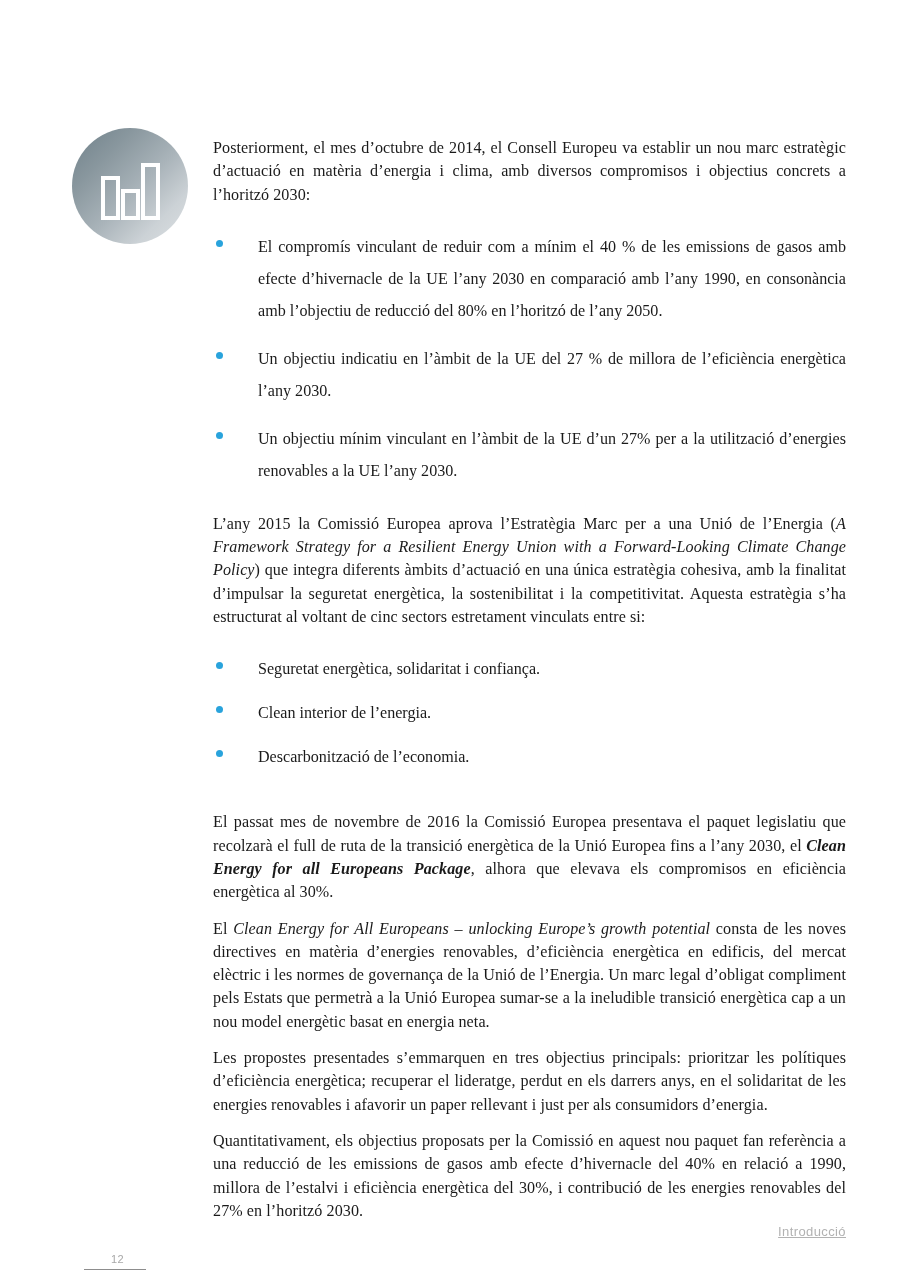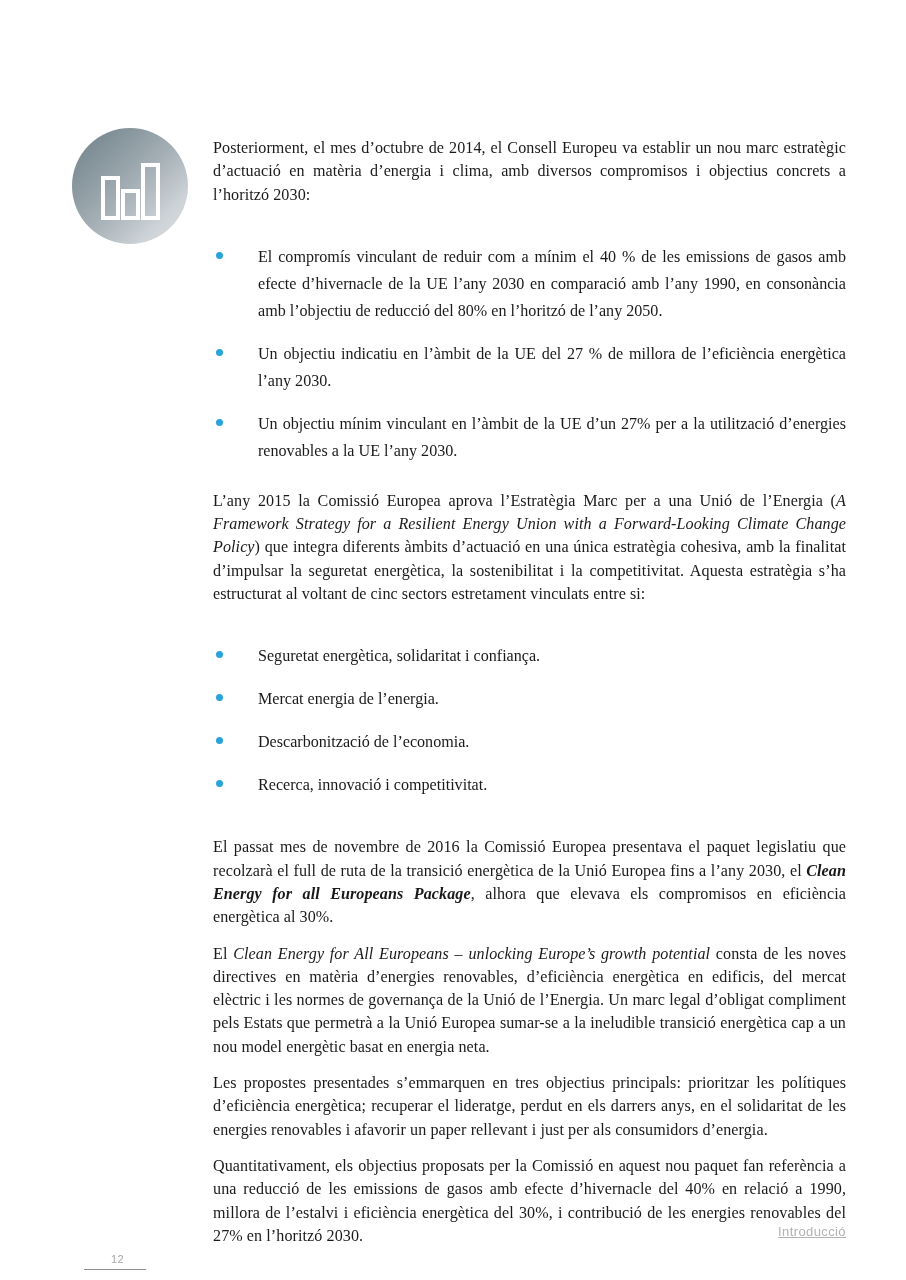--- a/index.html
+++ b/index.html
@@ -65,23 +65,23 @@
 
   
   ul.bullets {
     list-style: none;
     margin: 0;
     padding: 0;
   }
   ul.bullets > li {
     position: relative;
     padding-left: 45px;
-    margin: 16px 0 16px 0;
+    margin: 4px 0 16px 0;
     font-size: 16.1px;
-    line-height: 27px;
+    line-height: 32px;
     text-align: justify;
     text-justify: inter-word;
   }
   ul.bullets > li:last-child {
     margin-bottom: 0;
   }
   ul.bullets.compact > li {
     margin-bottom: 12px;
   }
   ul.bullets > li .dot {
@@ -172,29 +172,25 @@
 
     <div class="spacer-sm"></div>
 
     <ul class="bullets compact">
       <li>
         <span class="dot"></span>
         <span class="li-text">Seguretat energètica, solidaritat i confiança.</span>
       </li>
       <li>
         <span class="dot"></span>
-        <span class="li-text">Mercat energia de l’energia.</span>
+        <span class="li-text">Clean interior de l’energia.</span>
       </li>
       <li>
         <span class="dot"></span>
         <span class="li-text">Descarbonització de l’economia.</span>
-      </li>
-      <li>
-        <span class="dot"></span>
-        <span class="li-text">Recerca, innovació i competitivitat.</span>
       </li>
     </ul>
 
     <div class="spacer-lg"></div>
 
     <p class="para"><span>El passat mes de novembre de 2016 la Comissió Europea presentava el paquet legislatiu que recolzarà el full de ruta de la transició energètica de la Unió Europea fins a l’any 2030, el </span><strong class="bi">Clean Energy for all Europeans Package</strong><span>, alhora que elevava els compromisos en eficiència energètica al 30%.</span></p>
 
     <p class="para"><span>El </span><em class="it">Clean Energy for All Europeans – unlocking Europe’s growth potential</em><span> consta de les noves directives en matèria d’energies renovables, d’eficiència energètica en edificis, del mercat elèctric i les normes de governança de la Unió de l’Energia. Un marc legal d’obligat compliment pels Estats que permetrà a la Unió Europea sumar-se a la ineludible transició energètica cap a un nou model energètic basat en energia neta.</span></p>
 
     <p class="para">Les propostes presentades s’emmarquen en tres objectius principals: prioritzar les polítiques d’eficiència energètica; recuperar el lideratge, perdut en els darrers anys, en el solidaritat de les energies renovables i afavorir un paper rellevant i just per als consumidors d’energia.</p>

